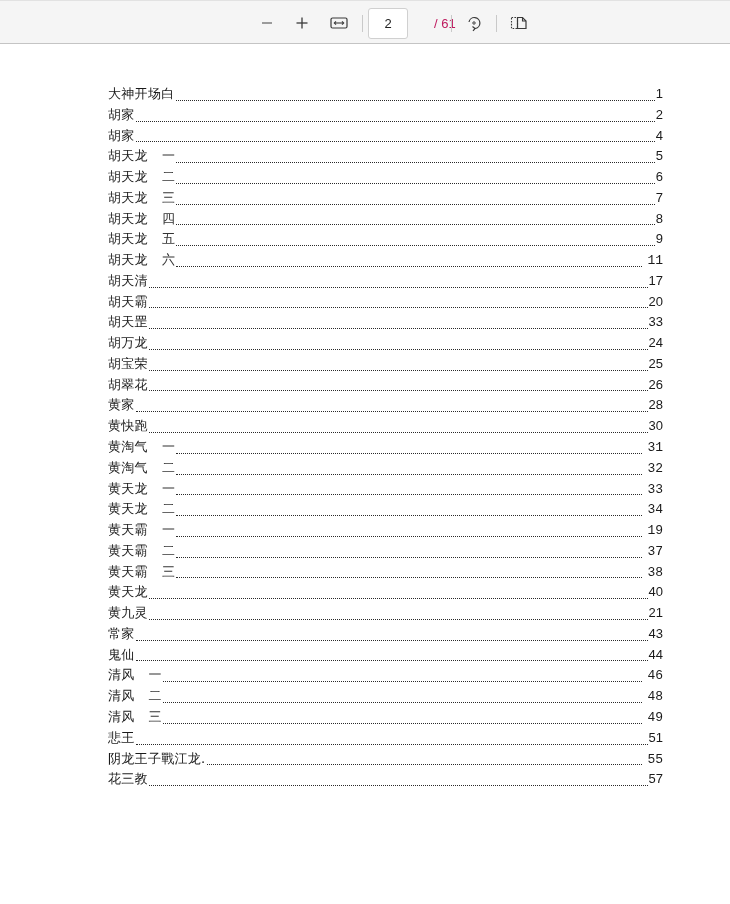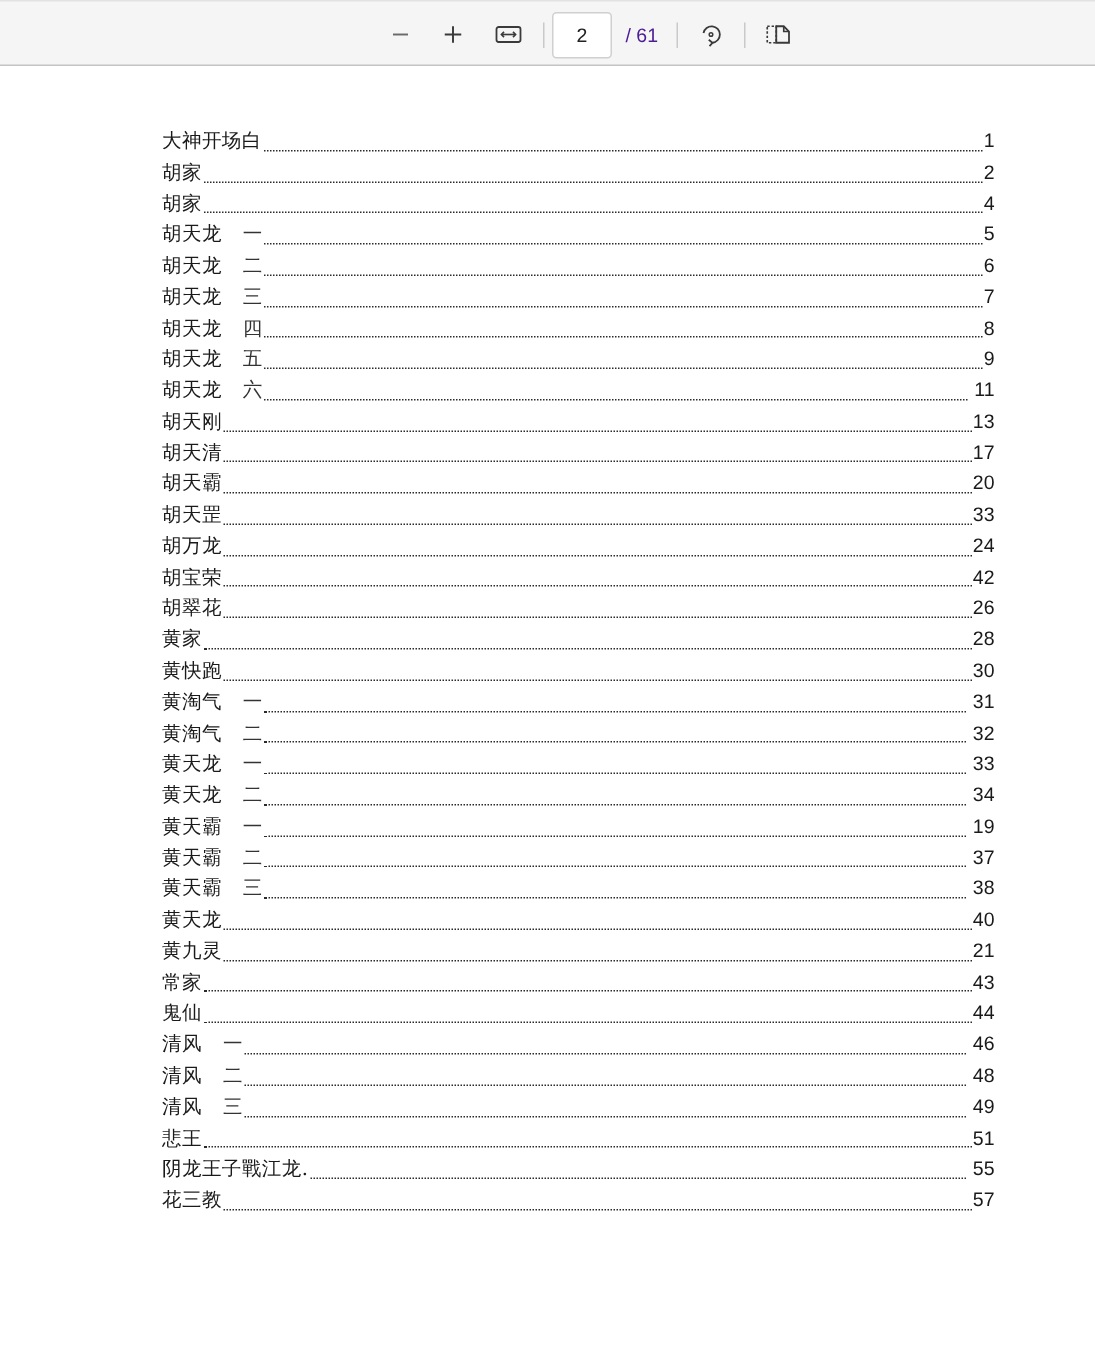--- a/index.html
+++ b/index.html
@@ -22,22 +22,22 @@
     .tb-sep {
       position: absolute; top: 14px; width: 1px; height: 17px; background: #c9c9c9;
     }
     .page-input {
       position: absolute; left: 368px; top: 7px; width: 40px; height: 31px;
       background: #ffffff; border: 1px solid #d0d0d0; border-radius: 3px;
       font-family: "Liberation Sans", sans-serif; font-size: 13px; color: #222;
       text-align: center; line-height: 29px;
     }
     .page-total {
-      position: absolute; left: 417px; top: 14px; height: 17px;
-      font-family: "Liberation Sans", sans-serif; font-size: 13px; color: #4c1d95;
+      position: absolute; left: 434px; top: 14px; height: 17px;
+      font-family: "Liberation Sans", sans-serif; font-size: 13px; color: #be185d;
       line-height: 17px;
     }
     .doc {
       position: absolute; left: 0; top: 44px; width: 730px; height: 860px; background: #fff;
     }
     .toc {
       position: absolute; left: 108px; top: 41px; width: 555px; text-align: center;
     }
     .toc-row {
       display: flex; align-items: baseline; height: 20.78px;
@@ -53,21 +53,21 @@
     }
     .toc-dots {
       flex: 1 1 auto; overflow: hidden; margin: 0 1px;
       border-bottom: 1px dotted #2a2a2a; height: 1px; align-self: flex-end;
       margin-bottom: 5px;
     }
     .toc-page {
       font-family: "Liberation Sans", sans-serif; font-size: 13px; flex: 0 0 auto;
       color: #1a1a1a;
     }
-    .toc-page.spaced { margin-left: 4px; }
+    .toc-page.spaced { margin-left: 4px; font-family: Liberation Mono, monospace; }
   </style>
 </head>
 <body>
 
 <div class="toolbar">
   <div class="tb-btn" style="left:253px;">
     <svg width="14" height="14" viewBox="0 0 14 14">
       <line x1="2" y1="7" x2="12" y2="7" stroke="#6a6a6a" stroke-width="1.3"></line>
     </svg>
   </div>
@@ -153,25 +153,20 @@
         <span class="toc-dots"></span>
         <span class="toc-page">9</span>
       </div>
       <div class="toc-row">
         <span class="toc-title">胡天龙</span>
         <span class="toc-sub">六</span>
         <span class="toc-dots"></span>
         <span class="toc-page spaced">11</span>
       </div>
       <div class="toc-row">
-        <span class="toc-title">胡天刚</span>
-        <span class="toc-dots"></span>
-        <span class="toc-page">13</span>
-      </div>
-      <div class="toc-row">
         <span class="toc-title">胡天清</span>
         <span class="toc-dots"></span>
         <span class="toc-page">17</span>
       </div>
       <div class="toc-row">
         <span class="toc-title">胡天霸</span>
         <span class="toc-dots"></span>
         <span class="toc-page">20</span>
       </div>
       <div class="toc-row">
@@ -180,21 +175,21 @@
         <span class="toc-page">33</span>
       </div>
       <div class="toc-row">
         <span class="toc-title">胡万龙</span>
         <span class="toc-dots"></span>
         <span class="toc-page">24</span>
       </div>
       <div class="toc-row">
         <span class="toc-title">胡宝荣</span>
         <span class="toc-dots"></span>
-        <span class="toc-page">42</span>
+        <span class="toc-page">25</span>
       </div>
       <div class="toc-row">
         <span class="toc-title">胡翠花</span>
         <span class="toc-dots"></span>
         <span class="toc-page">26</span>
       </div>
       <div class="toc-row">
         <span class="toc-title">黄家</span>
         <span class="toc-dots"></span>
         <span class="toc-page">28</span>

